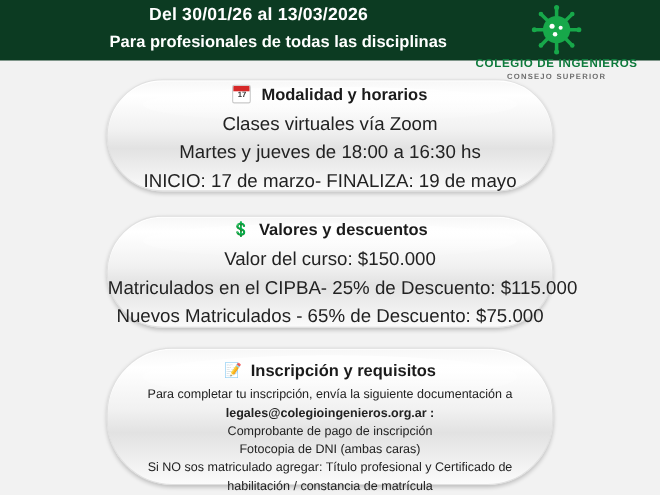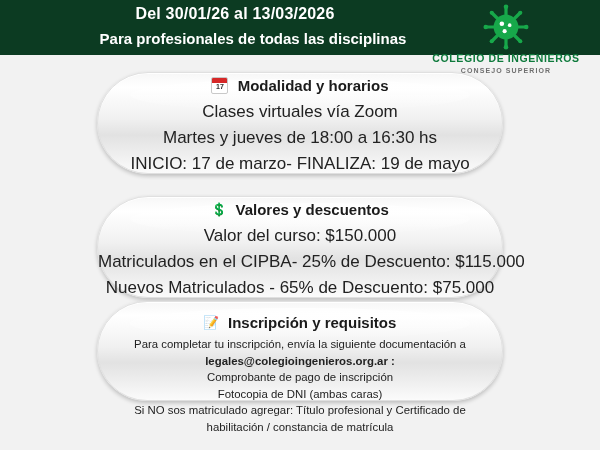--- a/index.html
+++ b/index.html
@@ -112,21 +112,21 @@
     left: 8%;
     right: 8%;
     top: 6px;
     height: 32%;
     border-radius: 50%;
     background: linear-gradient(to bottom, rgba(255,255,255,.85), rgba(255,255,255,0));
     pointer-events: none;
   }
   #pill-1 { top: 72px;  height: 102px; }
   #pill-2 { top: 196px; height: 102px; }
-  #pill-3 { top: 301px; height: 100px; }
+  #pill-3 { top: 316px; height: 125px; }
 
   .pill-title {
     position: relative;
     z-index: 2;
     font-size: 15px;
     font-weight: bold;
     margin-top: 4px;
     color: #1b1b1b;
   }
   #pill-3 .pill-title { margin-top: 12px; }

